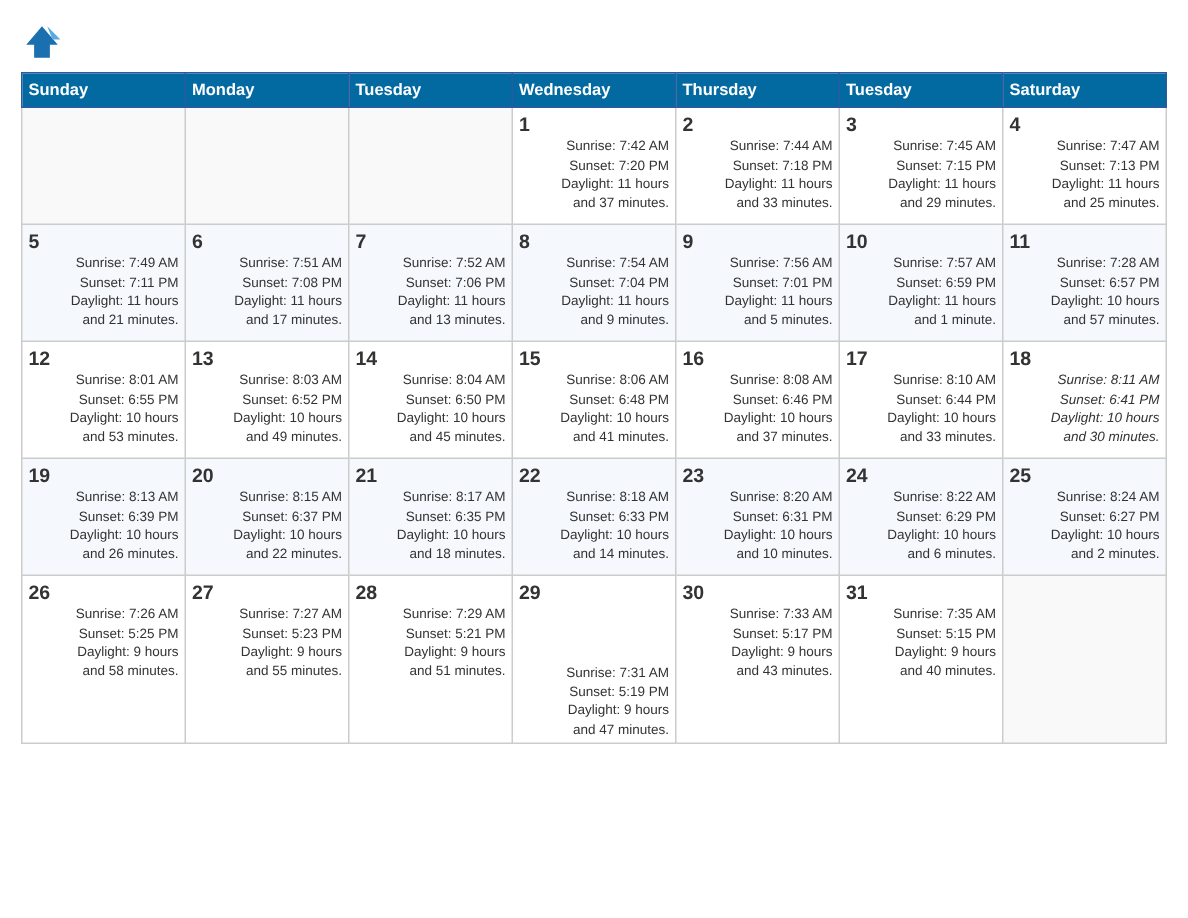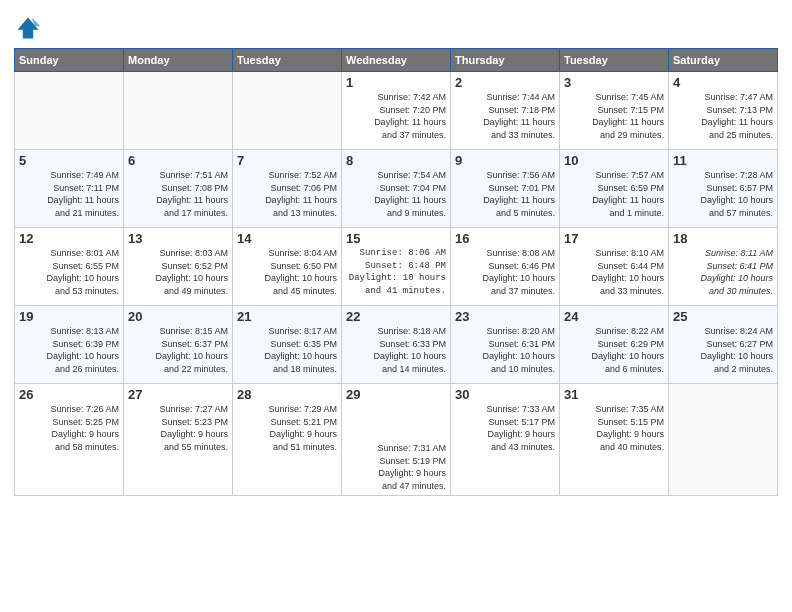--- a/index.html
+++ b/index.html
@@ -49,21 +49,21 @@
     .subtitle {
       font-size: 14px;
       color: #333;
     }
     table {
       width: 100%;
       border-collapse: collapse;
       table-layout: fixed;
     }
     thead th {
-      background-color: #737373;
+      background-color: #0369a1;
       color: #fff;
       font-size: 11px;
       font-weight: bold;
       padding: 5px 4px;
       text-align: left;
       border: 1px solid #2a5a9f;
     }
     tbody td {
       border: 1px solid #ccc;
       vertical-align: top;
@@ -227,21 +227,21 @@
           </td>
           <td>
             <span class="day-num">14</span>
             <div class="day-info" style="white-space: pre-line;">Sunrise: 8:04 AM
 Sunset: 6:50 PM
 Daylight: 10 hours
 and 45 minutes.</div>
           </td>
           <td>
             <span class="day-num">15</span>
-            <div class="day-info" style="white-space: pre-line; font-family: Liberation Mono, monospace;">Sunrise: 8:06 AM
+            <div class="day-info" style="white-space: pre-line;">Sunrise: 8:06 AM
 Sunset: 6:48 PM
 Daylight: 10 hours
 and 41 minutes.</div>
           </td>
           <td>
             <span class="day-num">16</span>
             <div class="day-info" style="white-space: pre-line;">Sunrise: 8:08 AM
 Sunset: 6:46 PM
 Daylight: 10 hours
 and 37 minutes.</div>

